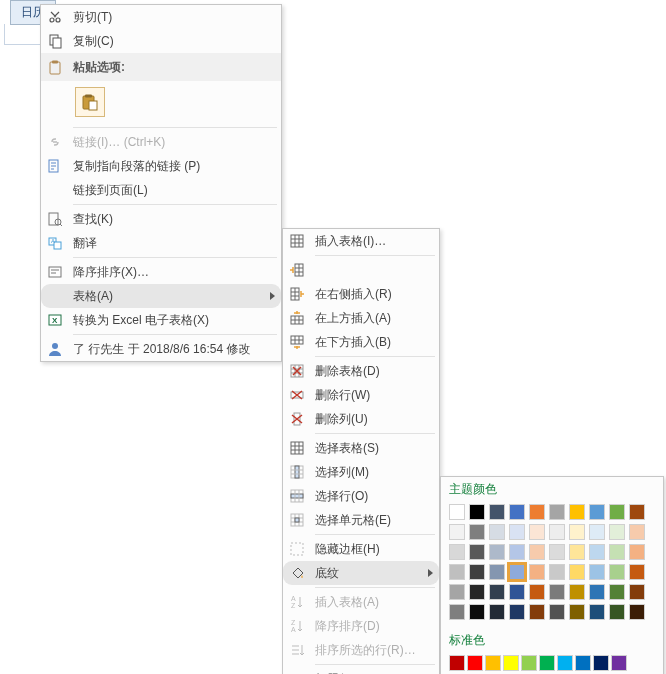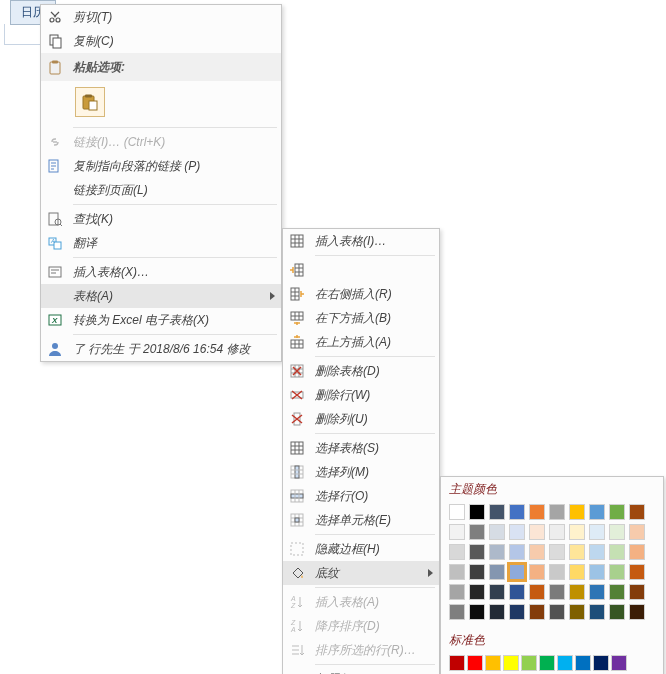--- a/index.html
+++ b/index.html
@@ -1,37 +1,37 @@
 <!DOCTYPE html>
 <html><head>
 <meta charset="utf-8">
 <style>
 html,body{margin:0;padding:0;font-family:"Microsoft YaHei","Segoe UI",sans-serif;font-size:12px;color:#444;background:#fff;}
 body{width:666px;height:674px;position:relative;overflow:hidden;}
 .tab-strip{display:flex;align-items:center;height:24px;padding-left:10px;}
 .tab{padding:3px 10px;border:1px solid #a5b7c9;background:#e4edf7;color:#2a4d7a;margin-right:-1px;}
 .tab.cut{width:28px;padding:3px 0 3px 6px;}
 .under-tab{height:20px;border:1px solid #c8d4e3;border-top:none;margin:0 0 0 4px;width:36px;}
-.menu{position:absolute;background:#fcfcfc;border:1px solid #c6c6c6;box-shadow:2px 2px 4px rgba(0,0,0,.15);font-style:italic;}
+.menu{position:absolute;background:#fcfcfc;border:1px solid #c6c6c6;box-shadow:2px 2px 4px rgba(0,0,0,.15);}
 .menu1{left:40px;top:4px;width:240px;}
 .menu2{left:282px;top:228px;width:156px;}
 .menu3{left:440px;top:476px;width:222px;}
 .item{display:flex;align-items:center;height:24px;padding:0 6px 0 4px;position:relative;}
 .item .ic{width:20px;height:20px;display:flex;align-items:center;justify-content:center;margin-right:8px;flex-shrink:0;}
 .item .lbl{flex:1;white-space:nowrap;}
-.item.hover{background:#e6e6e6;}
+.item.hover{background:#e6e6e6;border-radius:9px;}
 .item.disabled{color:#b0b0b0;}
 .item .arrow{width:0;height:0;border-top:4px solid transparent;border-bottom:4px solid transparent;border-left:5px solid #666;margin-left:4px;}
 .item.hover .arrow{border-left-color:#555;}
 .sep{height:1px;background:#e1e1e1;margin:2px 4px 2px 32px;}
 .paste-header{background:#f0f0f0;padding:4px 6px 4px 4px;display:flex;align-items:center;font-weight:bold;color:#5a5a5a;}
 .paste-header .ic{width:20px;height:20px;display:flex;align-items:center;justify-content:center;margin-right:8px;}
 .paste-body{padding:6px 6px 8px 34px;}
 .paste-btn{width:28px;height:28px;border:1px solid #d7b87a;background:#fff6e5;display:flex;align-items:center;justify-content:center;}
-.menu3 .sect-title{padding:4px 8px;color:#7f1d1d;}
+.menu3 .sect-title{padding:4px 8px;color:#15803d;}
 .palette{padding:2px 8px 6px 8px;display:grid;grid-template-columns:repeat(10,18px);grid-auto-rows:18px;gap:2px;}
 .sw{width:16px;height:16px;border:1px solid #d0d0d0;box-sizing:border-box;}
 .sw.sel{outline:2px solid #e8a33d;outline-offset:0;border-color:#e8a33d;}
 .std-row{padding:2px 8px 6px 8px;display:flex;gap:2px;}
 svg{display:block;}
 .chk{width:14px;height:14px;}
 </style>
 </head>
 <body>
 
@@ -123,21 +123,21 @@
     <span class="lbl">翻译</span>
   </div>
   <div class="sep"></div>
   <div class="item">
     <span class="ic">
         <svg width="16" height="16">
           <rect x="2" y="3" width="12" height="10" fill="none" stroke="#777"></rect>
           <path d="M4 6h8M4 9h5" stroke="#777"></path>
         </svg>
       </span>
-    <span class="lbl">插入表格(X)…</span>
+    <span class="lbl">降序排序(X)…</span>
   </div>
   <div class="item hover">
     <span class="ic"></span>
     <span class="lbl">表格(A)</span>
     <span class="arrow"></span>
   </div>
   <div class="item">
     <span class="ic">
         <svg width="16" height="16">
           <rect x="2" y="3" width="12" height="10" fill="#fff" stroke="#1e7145"></rect>
@@ -184,36 +184,36 @@
           <rect x="2" y="2" width="8" height="12" fill="none" stroke="#666"></rect>
           <path d="M6 2v12M2 6h8M2 10h8" stroke="#666"></path>
           <path d="M12 5v6M12 8h3" stroke="#e8a33d" stroke-width="1.5"></path>
         </svg>
       </span>
       <span class="lbl">在右侧插入(R)</span>
     </div>
   <div class="item">
       <span class="ic">
         <svg width="16" height="16">
+          <rect x="2" y="6" width="12" height="8" fill="none" stroke="#666"></rect>
+          <path d="M2 10h12M6 6v8M10 6v8" stroke="#666"></path>
+          <path d="M5 3h6M8 1v3" stroke="#e8a33d" stroke-width="1.5"></path>
+        </svg>
+      </span>
+      <span class="lbl">在上方插入(A)</span>
+    </div>
+  <div class="item">
+      <span class="ic">
+        <svg width="16" height="16">
           <rect x="2" y="2" width="12" height="8" fill="none" stroke="#666"></rect>
           <path d="M2 6h12M6 2v8M10 2v8" stroke="#666"></path>
           <path d="M5 13h6M8 12v3" stroke="#e8a33d" stroke-width="1.5"></path>
         </svg>
       </span>
       <span class="lbl">在下方插入(B)</span>
-    </div>
-  <div class="item">
-      <span class="ic">
-        <svg width="16" height="16">
-          <rect x="2" y="6" width="12" height="8" fill="none" stroke="#666"></rect>
-          <path d="M2 10h12M6 6v8M10 6v8" stroke="#666"></path>
-          <path d="M5 3h6M8 1v3" stroke="#e8a33d" stroke-width="1.5"></path>
-        </svg>
-      </span>
-      <span class="lbl">在上方插入(A)</span>
     </div>
   <div class="sep"></div>
   <div class="item">
       <span class="ic">
         <svg width="16" height="16">
           <rect x="2" y="2" width="12" height="12" fill="none" stroke="#999"></rect>
           <path d="M2 6h12M2 10h12M6 2v12M10 2v12" stroke="#999"></path>
           <path d="M4 4l8 8M12 4l-8 8" stroke="#c0392b" stroke-width="1.5"></path>
         </svg>
       </span>

